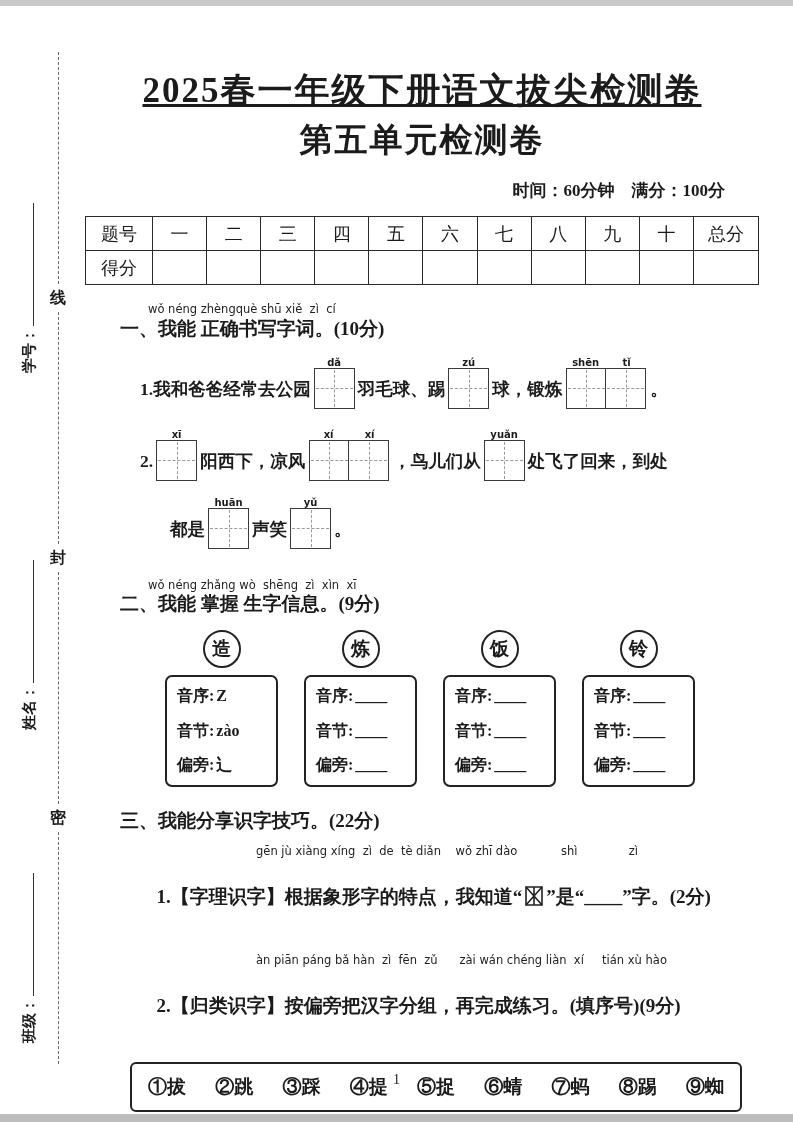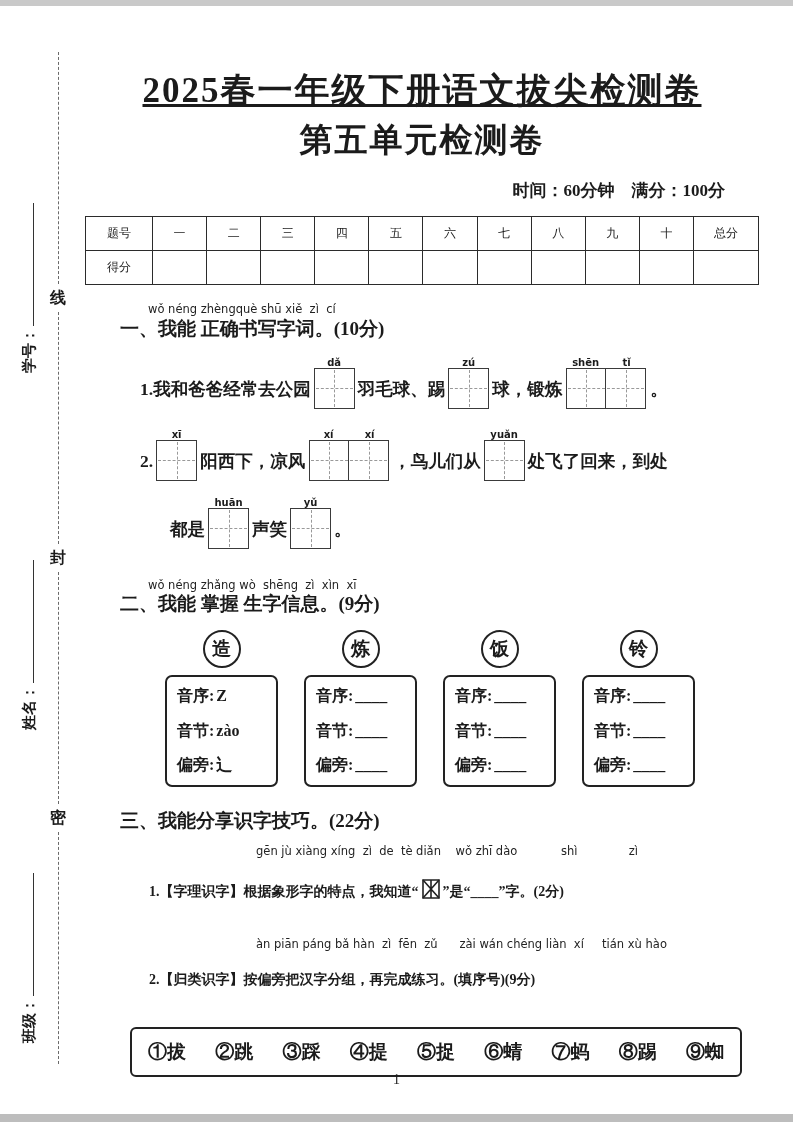--- a/index.html
+++ b/index.html
@@ -18,21 +18,21 @@
               transform:rotate(-90deg);font-size:15px;font-weight:700;}
   .side-label .wline{flex:1;height:2px;border-bottom:1.3px solid #333;margin-left:2px;}
 
   
   .main{position:absolute;left:85px;top:55px;width:674px;}
   h1.title{margin:12px 0 0 0;text-align:center;font-size:35px;font-weight:700;letter-spacing:2px;text-decoration:underline;}
   h2.subtitle{margin:4px 0 0 0;text-align:center;font-size:33px;font-weight:700;letter-spacing:2px;}
   .meta{margin-top:16px;text-align:right;padding-right:34px;font-size:17px;font-weight:700;}
 
   table.score-table{margin-top:14px;width:100%;border-collapse:collapse;table-layout:fixed;}
-  table.score-table td{border:1.6px solid #2b2b2b;height:31px;text-align:center;font-size:12px;}
+  table.score-table td{border:1.6px solid #2b2b2b;height:31px;text-align:center;font-size:18px;}
   table.score-table td:first-child{width:64px;}
   table.score-table td:last-child{width:62px;}
 
   .pinyin{font-family:"DejaVu Sans","Liberation Sans",sans-serif;font-size:11.5px;
           white-space:pre;color:#222;line-height:1.2;}
   .sec-head{margin-left:35px;}
   .sec-head .pinyin{margin-left:28px;}
   .sec-head .head-text{font-size:19px;font-weight:700;line-height:1.25;}
   .mt18{margin-top:18px;} .mt30{margin-top:30px;} .mt22{margin-top:22px;}
 
@@ -59,21 +59,21 @@
                font-size:19px;font-weight:700;margin-bottom:7px;}
   .card-box{box-sizing:border-box;width:113px;height:112px;border:2px solid #222;border-radius:7px;
             padding:9px 10px;display:flex;flex-direction:column;justify-content:space-between;
             font-size:16px;font-weight:600;}
   .fld{display:flex;align-items:baseline;white-space:nowrap;}
   .fval{margin-left:2px;}
 
   .item{margin-left:43px;margin-top:12px;}
   .item.second{margin-top:14px;}
   .item .pinyin{margin-left:128px;}
-  .item-line{font-size:14px;font-weight:600;line-height:1.35;white-space:pre;}
+  .item-line{font-size:19px;font-weight:600;line-height:1.35;white-space:pre;}
   .item-line .tag{font-weight:700;}
   .picto{display:inline-block;vertical-align:-4px;margin:0 1px;}
 
   .bank{box-sizing:border-box;margin:18px 0 0 45px;width:612px;border:2px solid #222;border-radius:6px;
         padding:10px 16px;display:flex;justify-content:space-between;
         font-size:19px;font-weight:700;}
 
   .pagenum{position:absolute;top:1072px;left:0;right:0;text-align:center;font-size:14px;}
 </style>
 </head>

